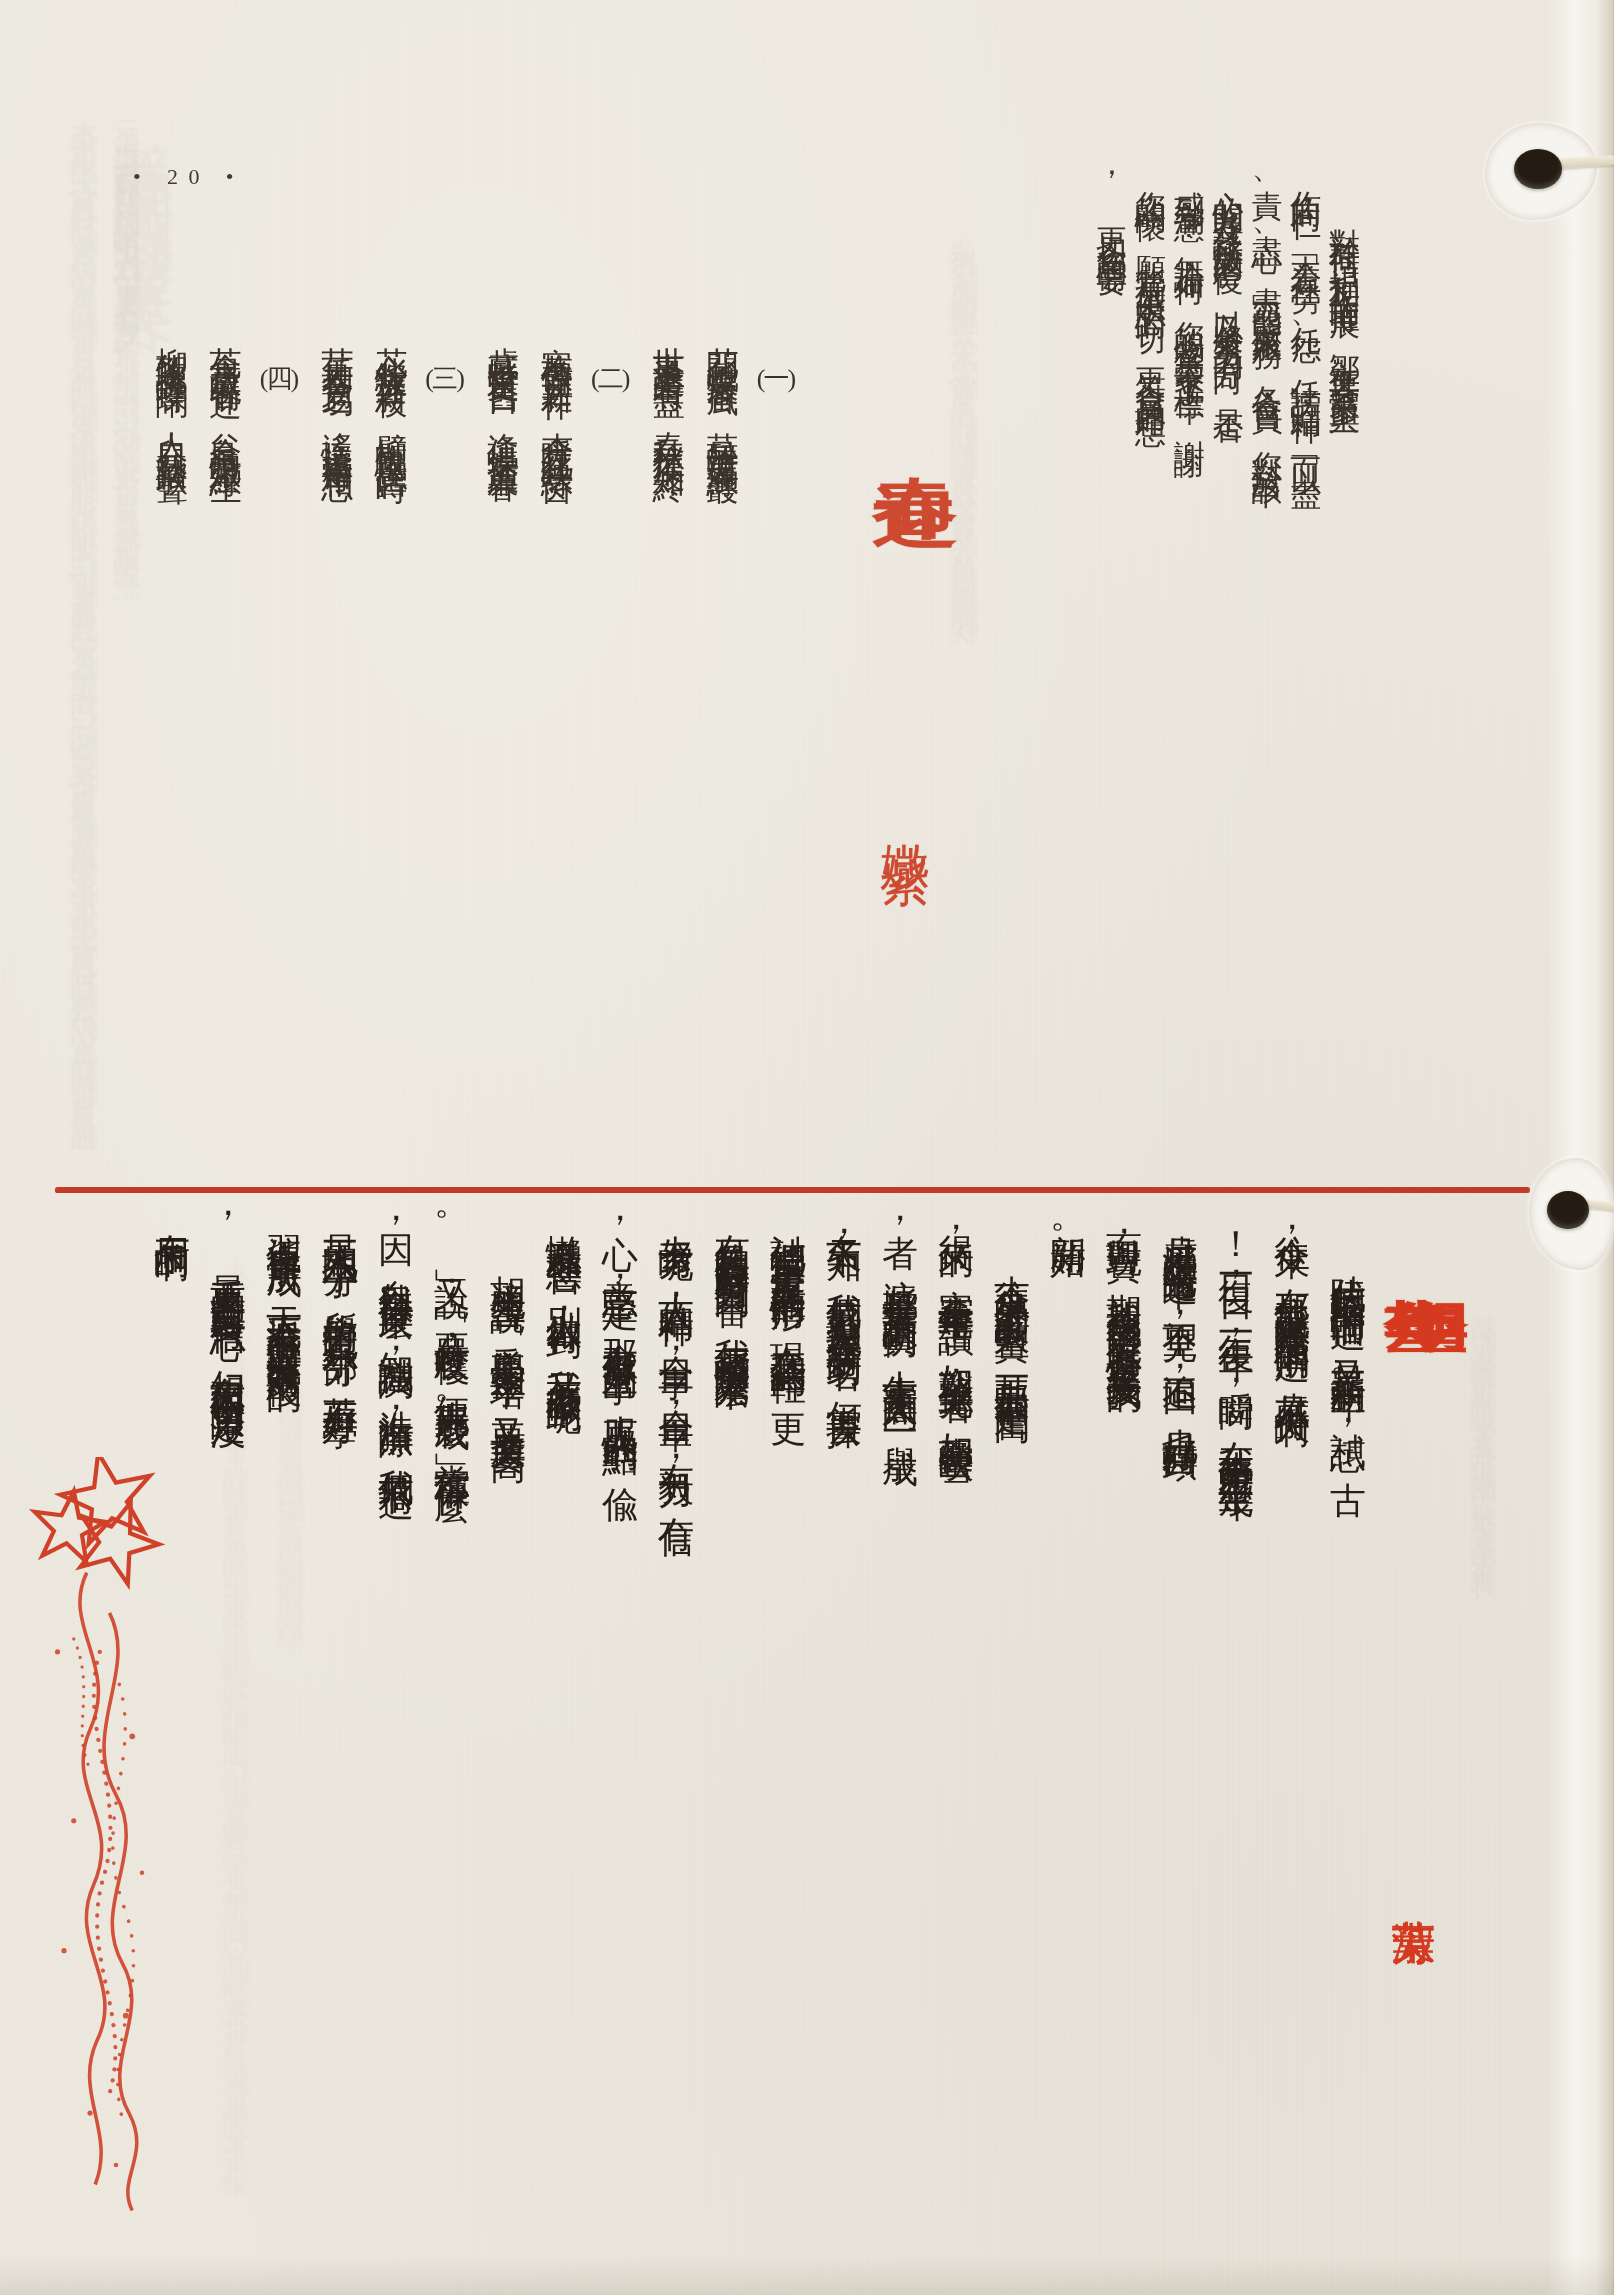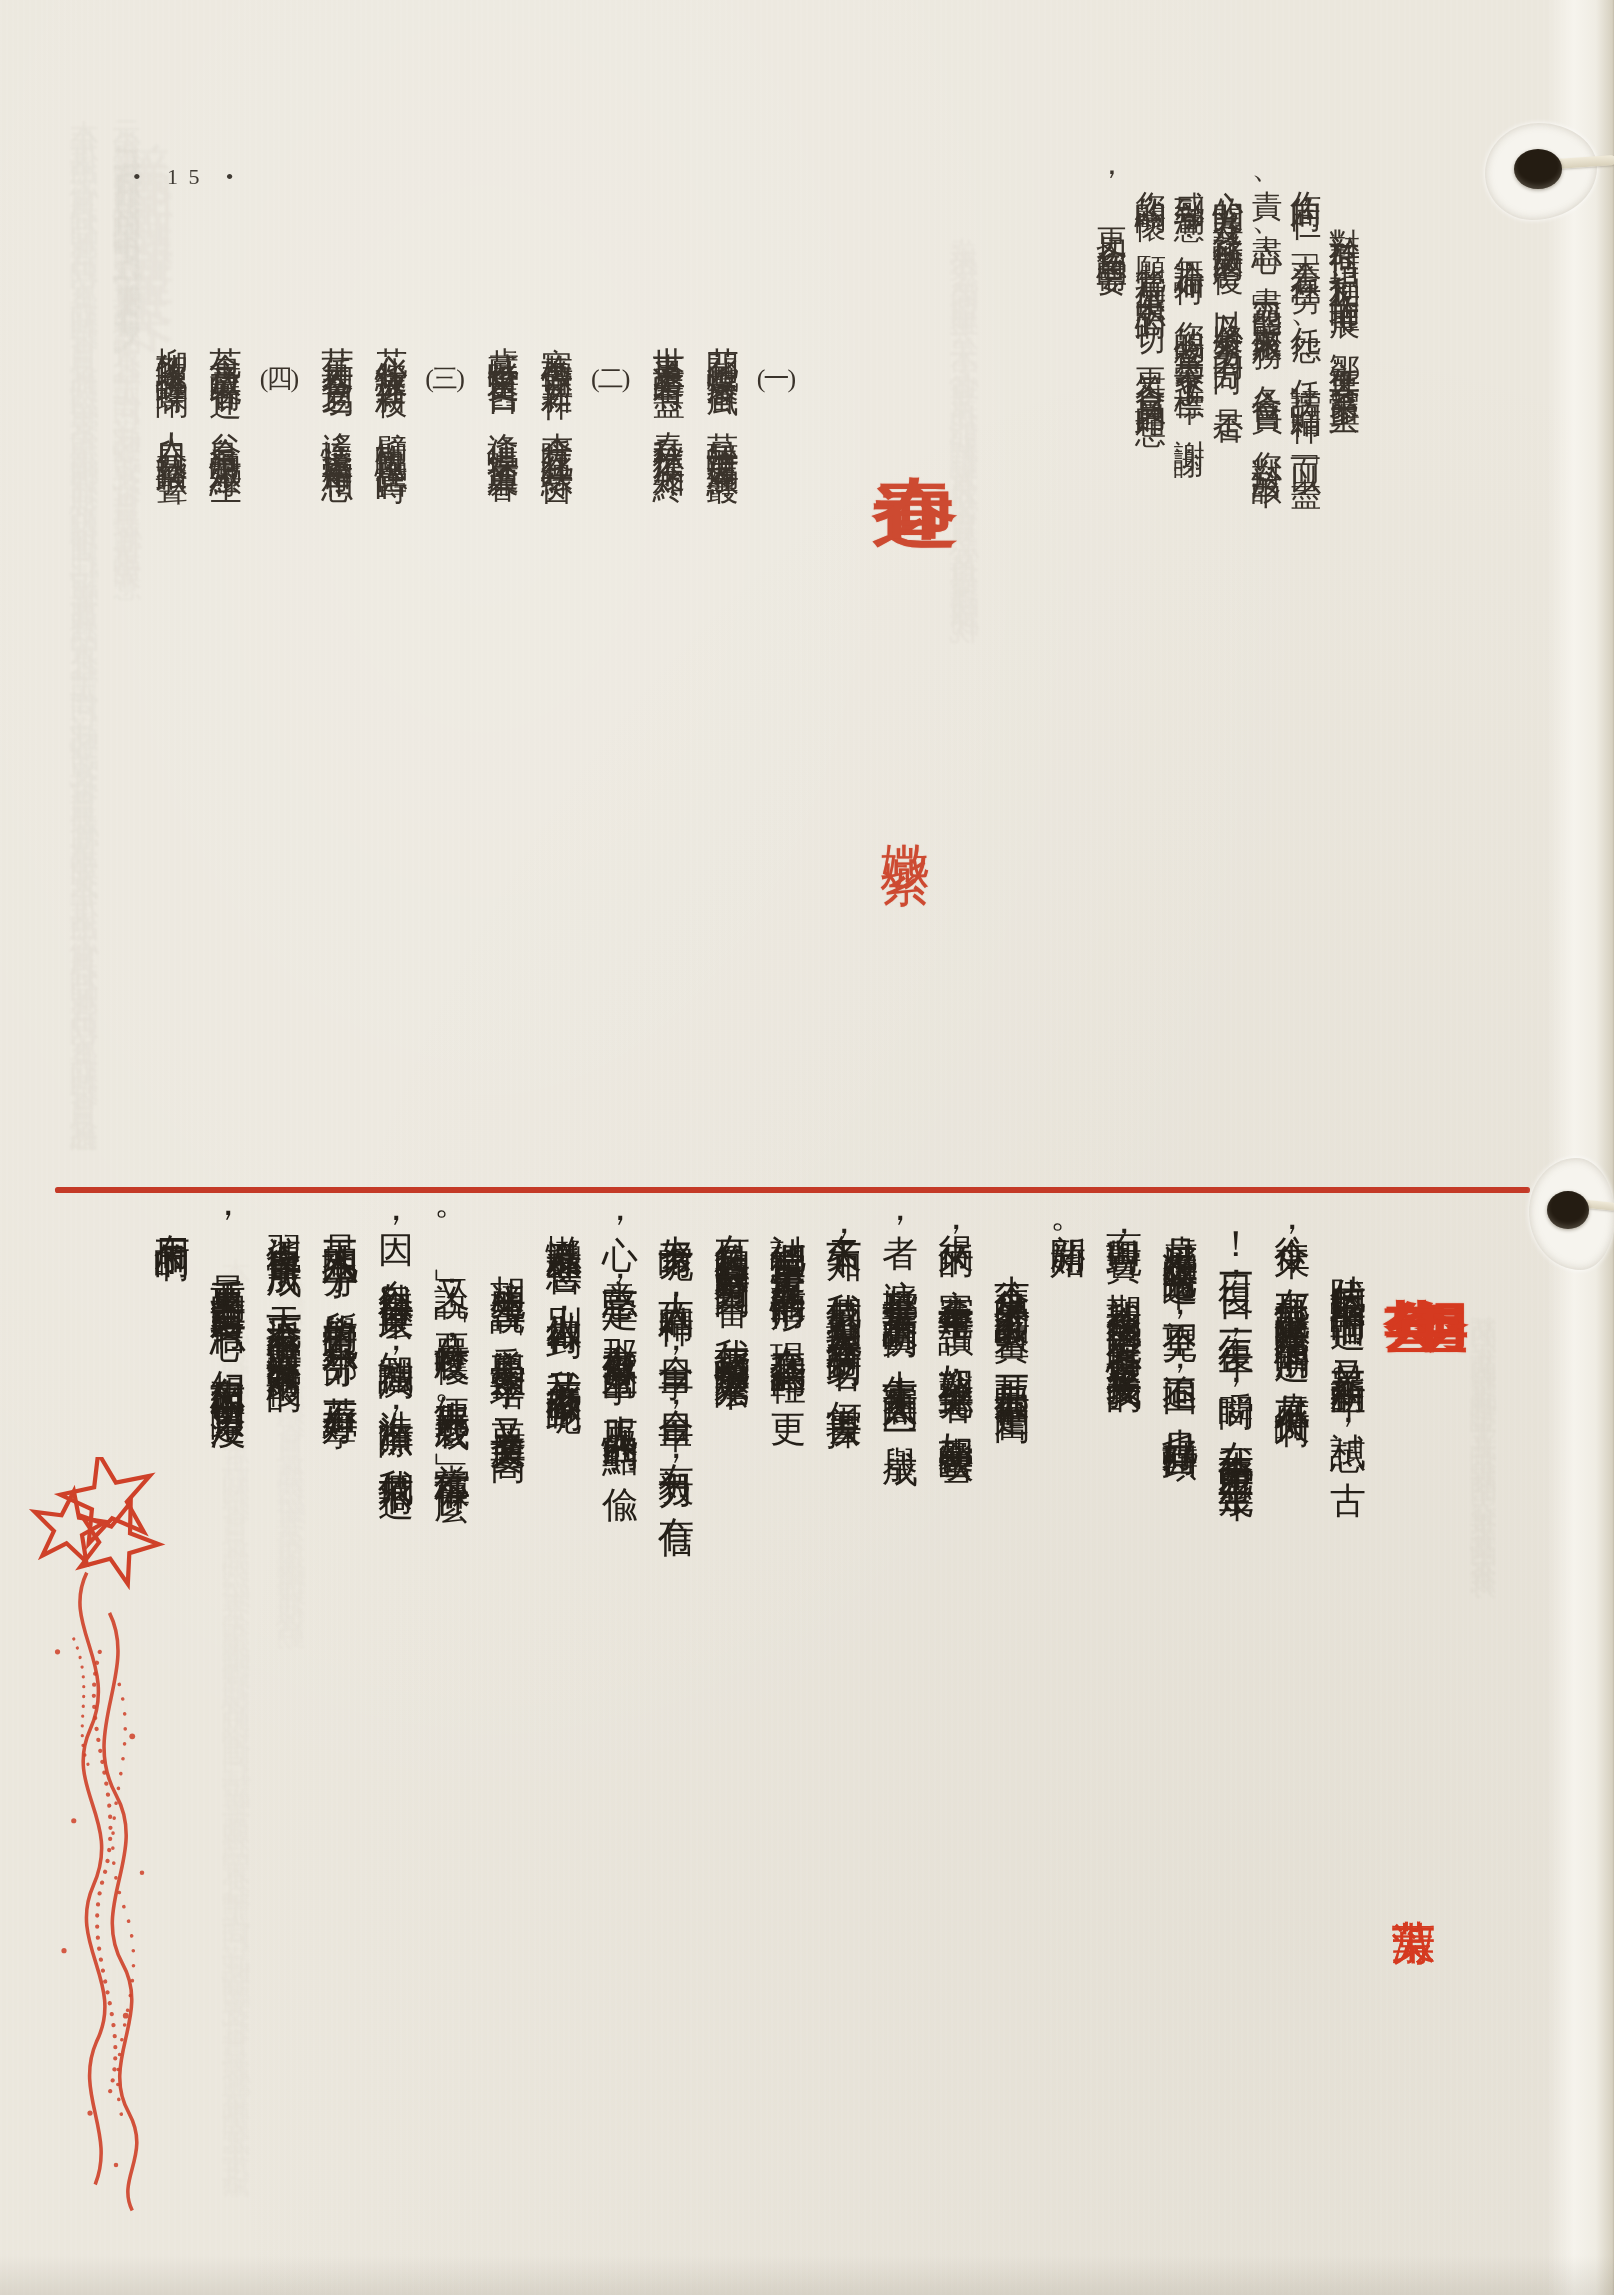--- a/index.html
+++ b/index.html
@@ -115,21 +115,21 @@
   <div class="ghost ghost-big">新春園遊聯歡會報名表</div>
   <div class="ghost ghost-a">本年度供應中心會員福利品展售活動已於上月順利舉行會員反應熱烈紛紛表示希望繼續辦理類似活動以增進同仁情誼並提高服務品質本社全體工作同仁謹此致謝並祝各位會員新春愉快萬事如意本年度供應中心會員福利品展售活動已於上月順利舉行會員反應熱烈紛紛表示希望繼續辦理類似活動以增進同仁情誼並提高服務品質本社全體工作同仁謹此致謝並祝各位會員新春愉快萬事如意</div>
   <div class="ghost ghost-b">歲末年終之際回顧過去一年本中心各項業務均能順利推動實有賴全體會員熱心支持與愛護謹致謝忱</div>
   <div class="ghost ghost-c">新的一年新的希望讓我們攜手並進共創美好的明天迎接更充實的未來歲月</div>
   <div class="ghost ghost-d">本年度供應中心會員福利品展售活動已於上月順利舉行會員反應熱烈紛紛表示希望繼續辦理類似活動以增進同仁情誼並提高服務品質本社全體工作同仁謹此致謝並祝各位會員新春愉快萬事如意本年度供應中心會員福利品展售活動已於上月順利舉行會員反應熱烈紛紛表示希望繼續辦理類似活動</div>
 
   <div class="grain"></div>
   <div class="edge-band"></div>
   <div class="bottom-shade"></div>
 
-  <div class="page-number">• 15 •</div>
+  <div class="page-number">• 20 •</div>
 
   <div class="vtext top-article">
       <div class="tcol">　對於任何一項福利工作的推展，鄒主任要全體參與工</div>
       <div class="tcol">作的同仁，本着「任勞、任怨、任謗」的精神，而以「盡</div>
       <div class="tcol">責、盡心、盡力」的態度來服務。各位會員，您對於該中</div>
       <div class="tcol">心的問卷及該社所做的答復，以及將來努力的方向，是否</div>
       <div class="tcol">感到滿意？無論如何，您的賜答爲大家立下了標竿，謝謝</div>
       <div class="tcol">您的關懷，願北管局供應中心的一切，更符合會員的理想</div>
       <div class="tcol">，更切合您的需要。</div>
     </div>

